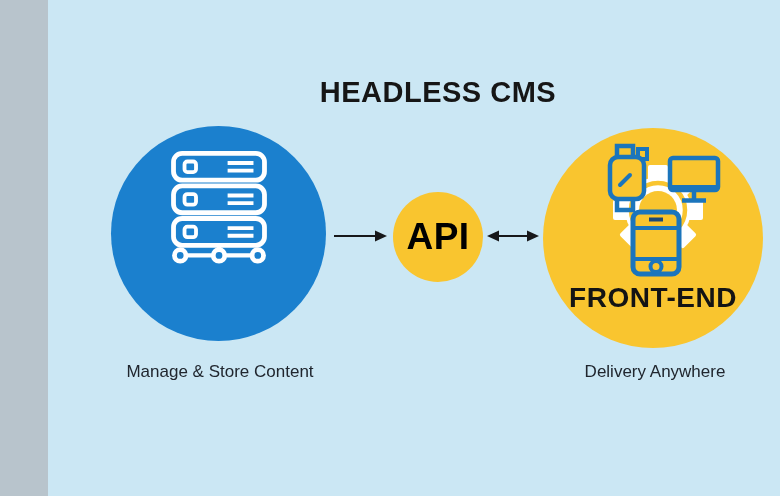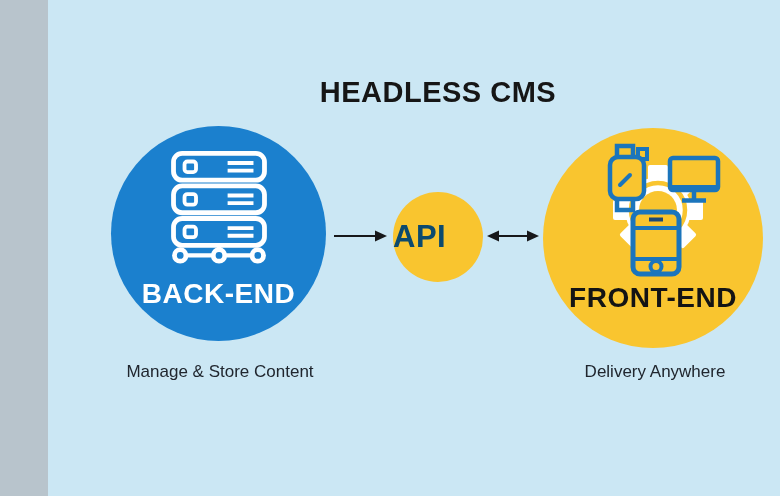--- a/index.html
+++ b/index.html
@@ -31,22 +31,22 @@
   }
   .frontend-circle {
     left: 495px; top: 128px;
     width: 220px; height: 220px;
     background: #F9C52F;
   }
   .api-circle {
     left: 345px; top: 192px;
     width: 90px; height: 90px;
     background: #F9C52F;
-    display: flex; align-items: center; justify-content: flex-start;
-    font-size: 31px; font-weight: bold; color: #0c4a6e;
+    display: flex; align-items: center; justify-content: center;
+    font-size: 37px; font-weight: bold; color: #000000;
     letter-spacing: 0.5px;
   }
   .node-icon { position: absolute; left: 50%; transform: translateX(-50%); }
   .backend-circle .node-icon { top: 25px; }
   .frontend-circle .node-icon { top: 14px; left: 50px; transform: none; }
   .node-label {
     position: absolute; left: 0;
     width: 100%;
     text-align: center;
     font-size: 28px;
@@ -95,21 +95,20 @@
       <g stroke="#FFFFFF" stroke-width="4.5">
         <path d="M50 98.5 V103"></path>
         <path d="M16 109 H43 M57 109 H84"></path>
       </g>
       <g stroke="#FFFFFF" stroke-width="5">
         <circle cx="9.5" cy="109" r="6"></circle>
         <circle cx="50" cy="109" r="6"></circle>
         <circle cx="90.5" cy="109" r="6"></circle>
       </g>
     </svg>
-    <div class="node-label">BACK-END</div>
   </div>
 
   <div class="circle api-circle">
     <span>API</span>
   </div>
 
   <div class="circle frontend-circle">
     <svg class="node-icon" width="130" height="140" viewBox="0 0 130 140" fill="none">
 
       <g>

